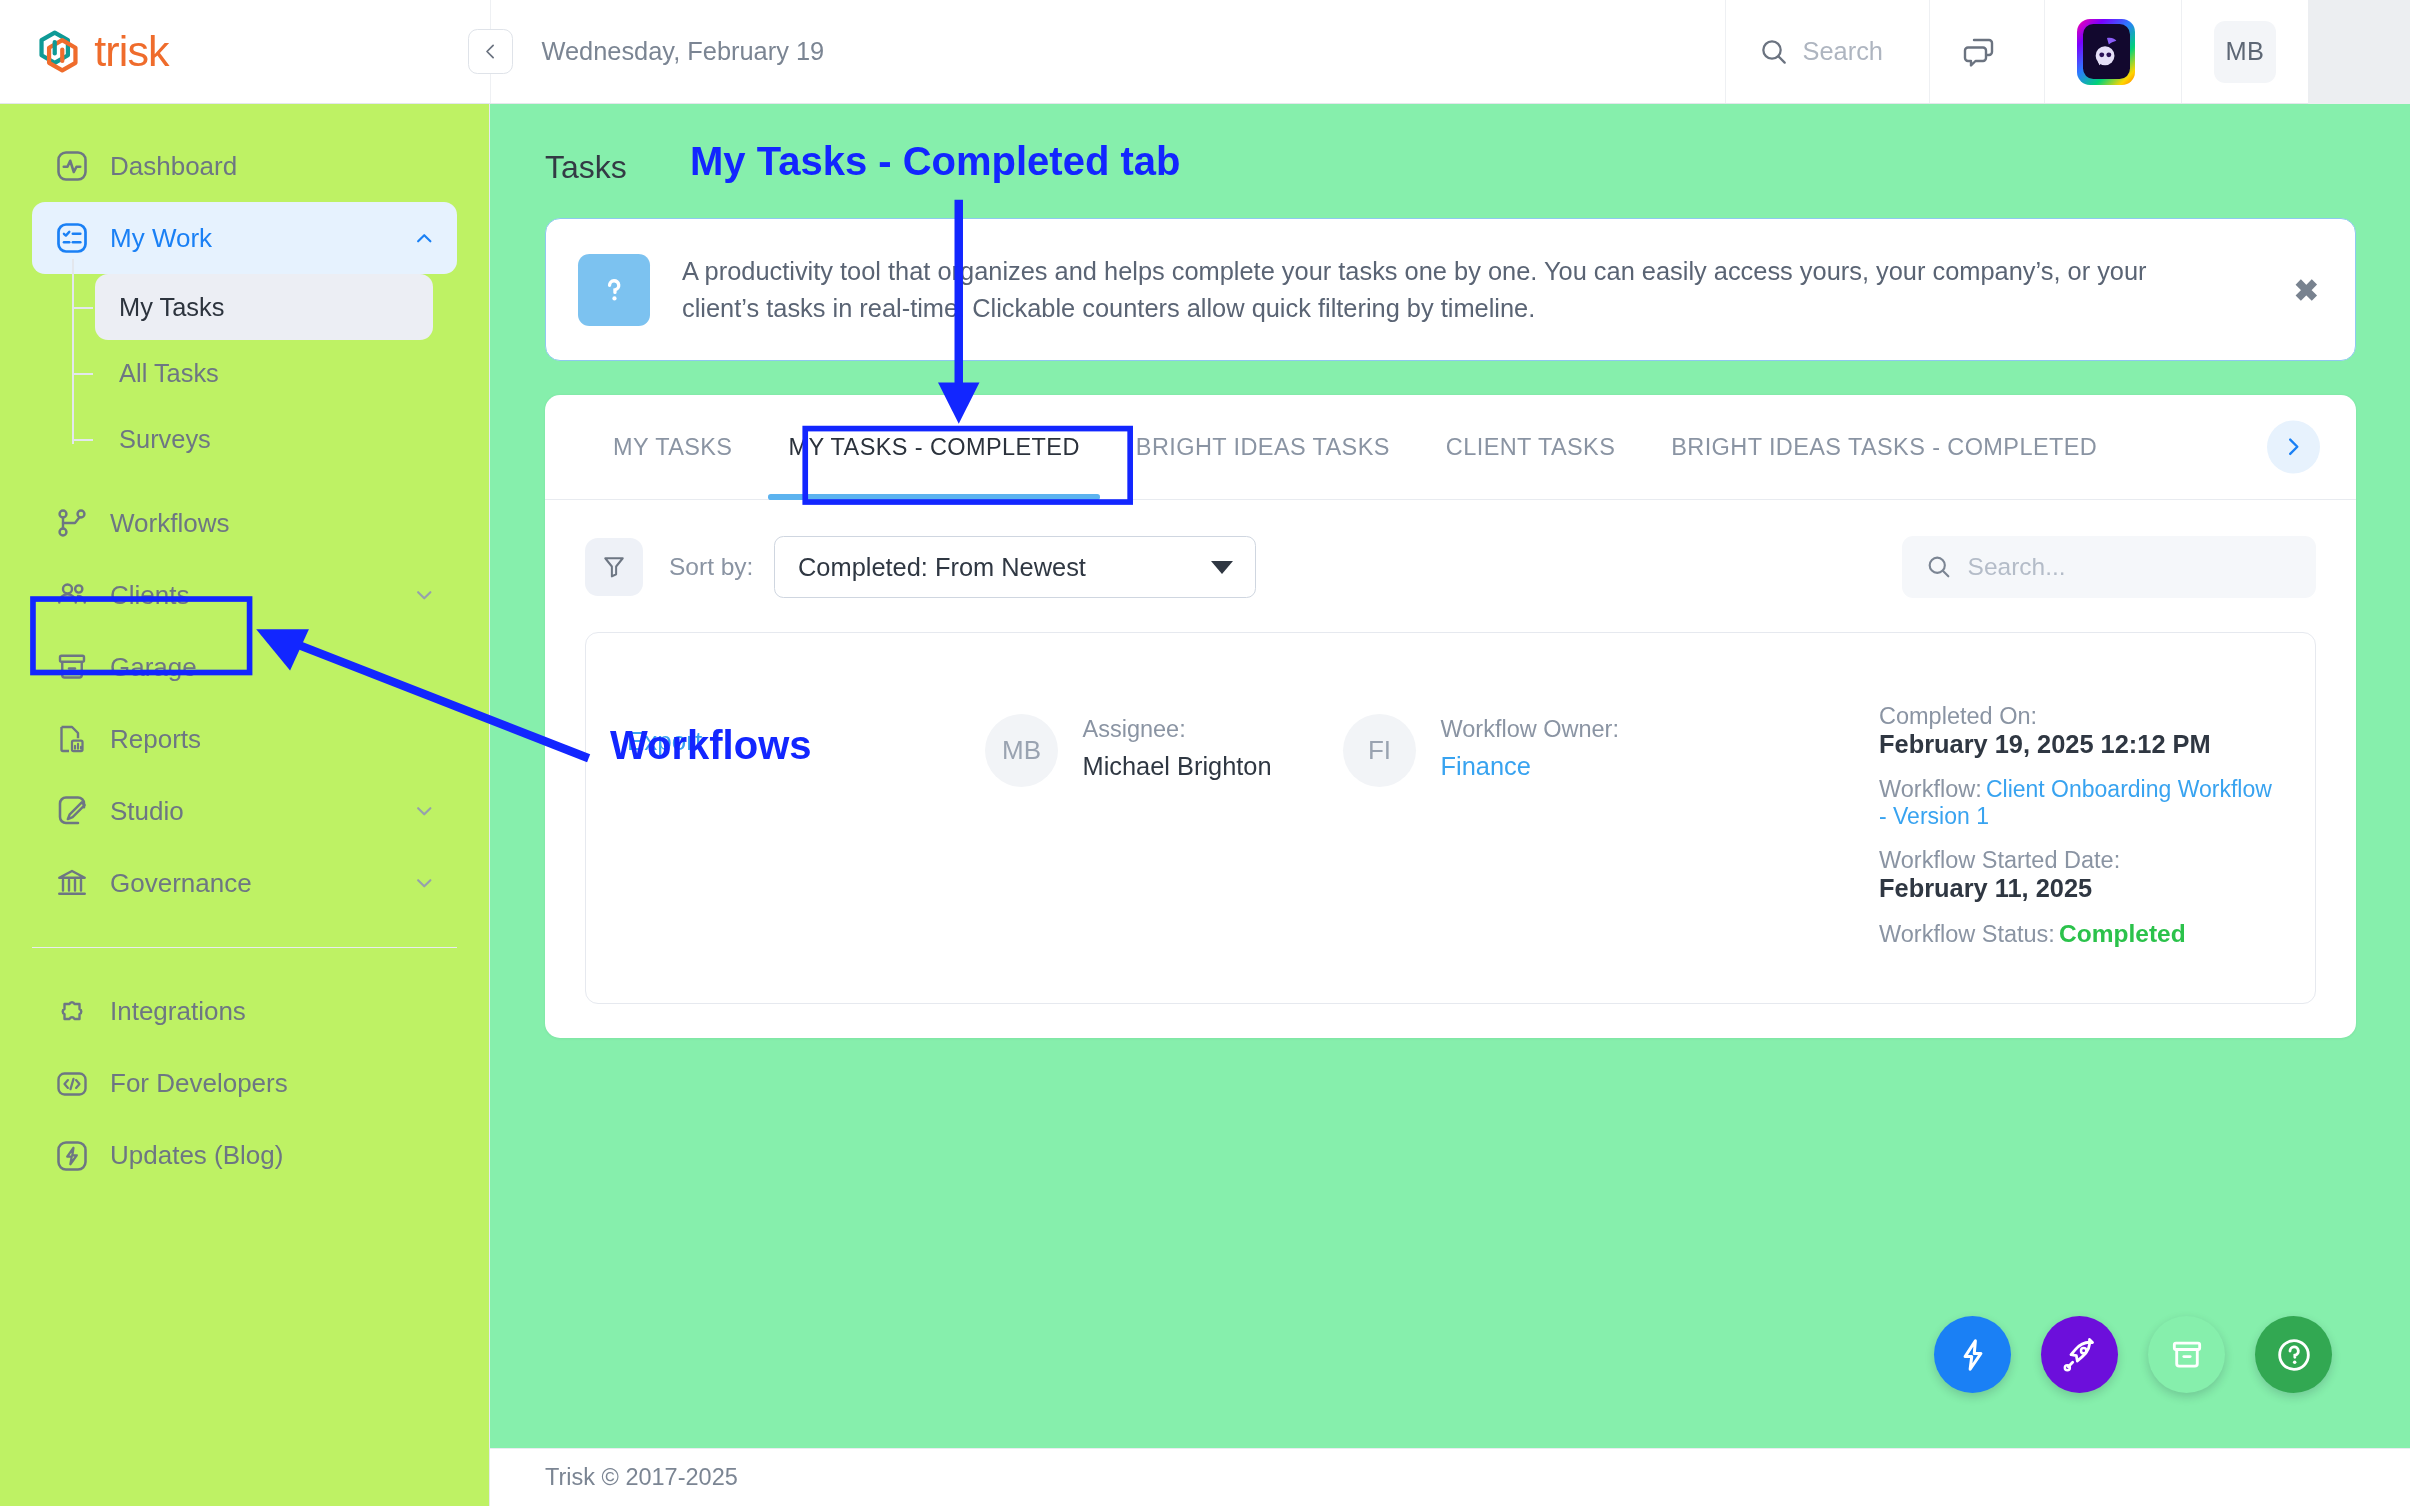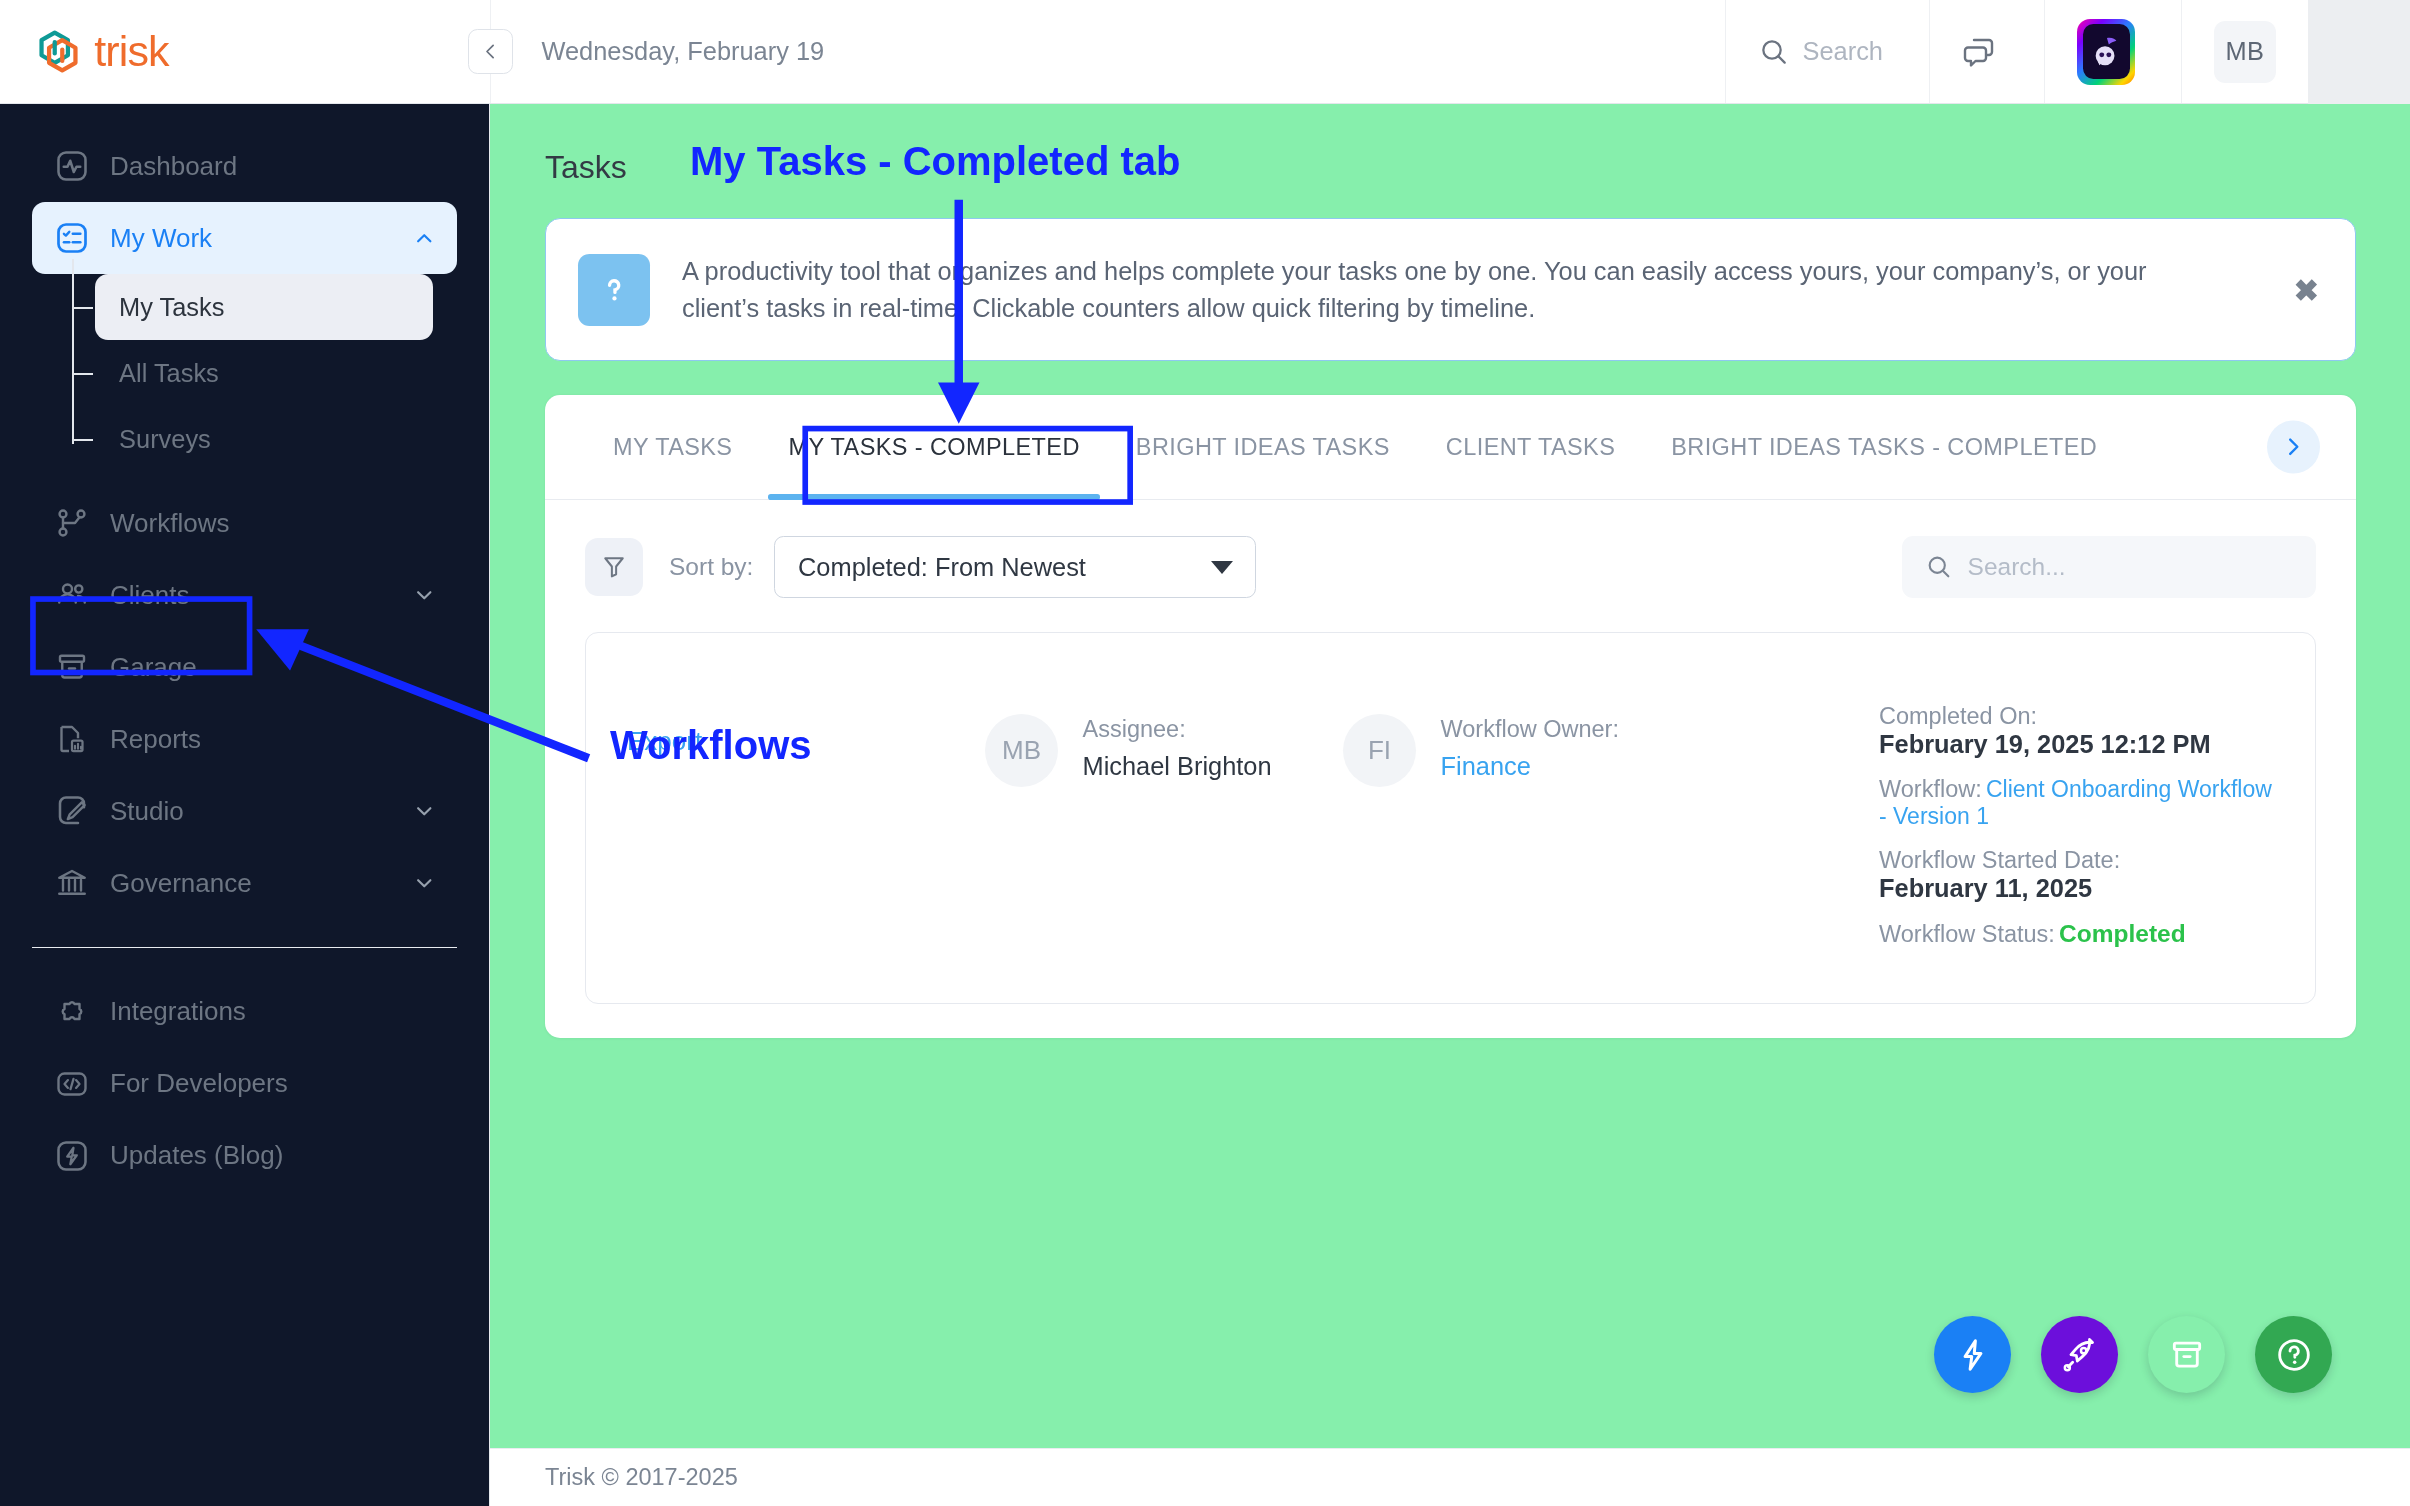--- a/index.html
+++ b/index.html
@@ -47,21 +47,21 @@
   }
   .user-badge {
     width: 62px; height: 62px; border-radius: 11.3px; background: #f3f5f8;
     display: flex; align-items: center; justify-content: center;
     font-size: 25.4px; color: #5d6775; letter-spacing: 0.5px;
   }
 
   
   .sidebar {
     position: absolute; top: 104px; left: 0; width: 490px; height: 1403px;
-    background: #0f172a; border-right: 0.9px solid #e6e9ee; overflow: hidden;
+    background: #bef264; border-right: 0.9px solid #e6e9ee; overflow: hidden;
   }
   .nav-item {
     display: flex; align-items: center; height: 72px; margin: 0 32px; padding: 0 21px;
     border-radius: 13px; gap: 19px; cursor: pointer; color: #6d7683; font-size: 26px;
     position: relative;
   }
   .nav-item .ic { width: 38px; height: 38px; flex: 0 0 auto; display:flex; align-items:center; justify-content:center;}
   .nav-item.active { background: #e6f2fe; color: #1a80f5; }
   .nav-item .chev { position: absolute; right: 21px; width: 24.5px; height: 24.5px; }
 

